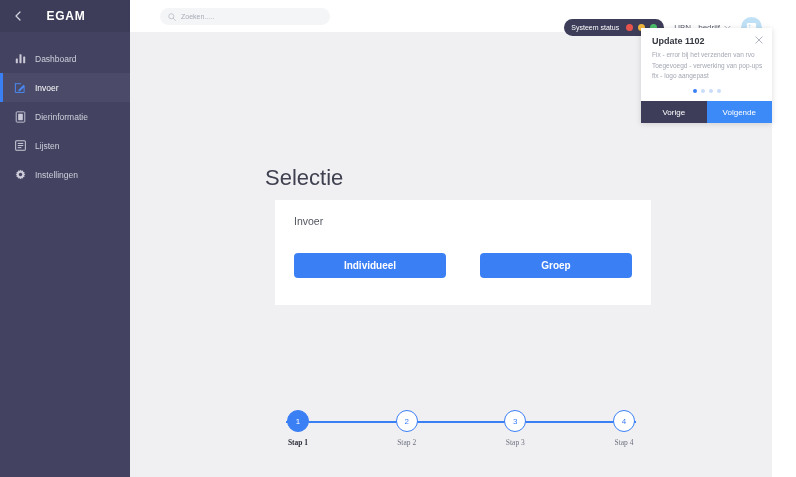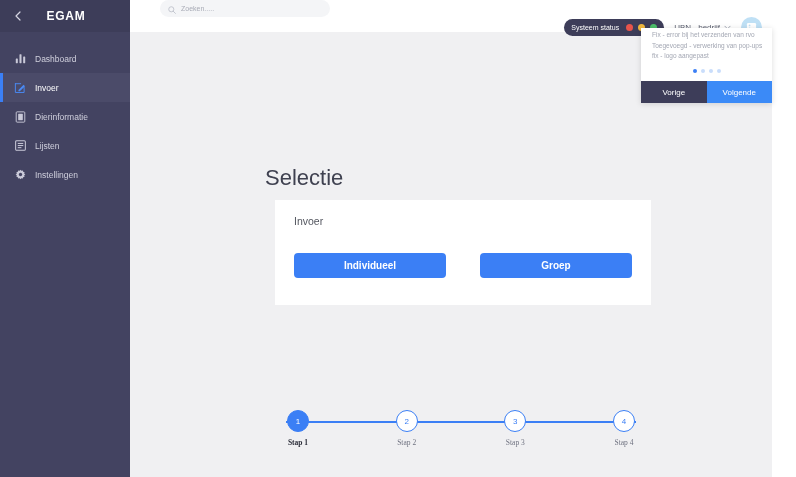--- a/index.html
+++ b/index.html
@@ -58,21 +58,21 @@
   }
   .sb-item.active .sb-ico { color: #4a8bf7; }
   .sb-ico svg { display: block; }
   .sb-label { white-space: nowrap; }
 
   
   .right { flex: 1; height: 477px; display: flex; flex-direction: column; position: relative; }
 
   .topbar {
     height: 32px; background: #ffffff;
-    display: flex; 
+    display: flex; align-items: center;
     padding: 0 10px 0 30px;
     position: relative; z-index: 2;
     flex: 0 0 32px;
     border-radius: 12px;
   }
   .search {
     width: 170px; height: 17px;
     background: #f4f5f7;
     border-radius: 9px;
     display: flex; align-items: center;
@@ -348,20 +348,28 @@
           <div class="step">
             <div class="step-circle">4</div>
             <div class="step-label">Stap 4</div>
           </div>
         </div>
       </div>
 
     </main>
 
     <div class="popup">
+      <div class="popup-head">
+        <span class="popup-title">Update 1102</span>
+        <span class="popup-close">
+          <svg width="8" height="8" viewBox="0 0 10 10" fill="none">
+              <path d="M1 1l8 8M9 1l-8 8" stroke="currentColor" stroke-width="1" stroke-linecap="round"></path>
+            </svg>
+        </span>
+      </div>
       <div class="popup-body">
         <div class="popup-line">Fix - error bij het verzenden van rvo</div>
         <div class="popup-line">Toegevoegd - verwerking van pop-ups</div>
         <div class="popup-line">fix - logo aangepast</div>
       </div>
       <div class="popup-dots">
         <span class="pdot active"></span>
         <span class="pdot"></span>
         <span class="pdot"></span>
         <span class="pdot"></span>

